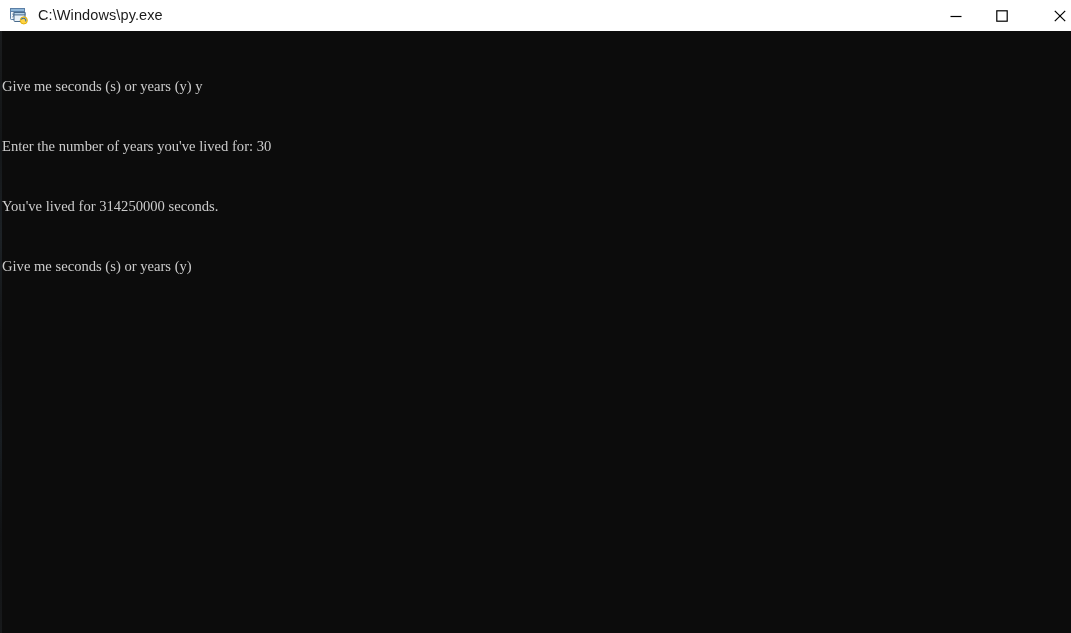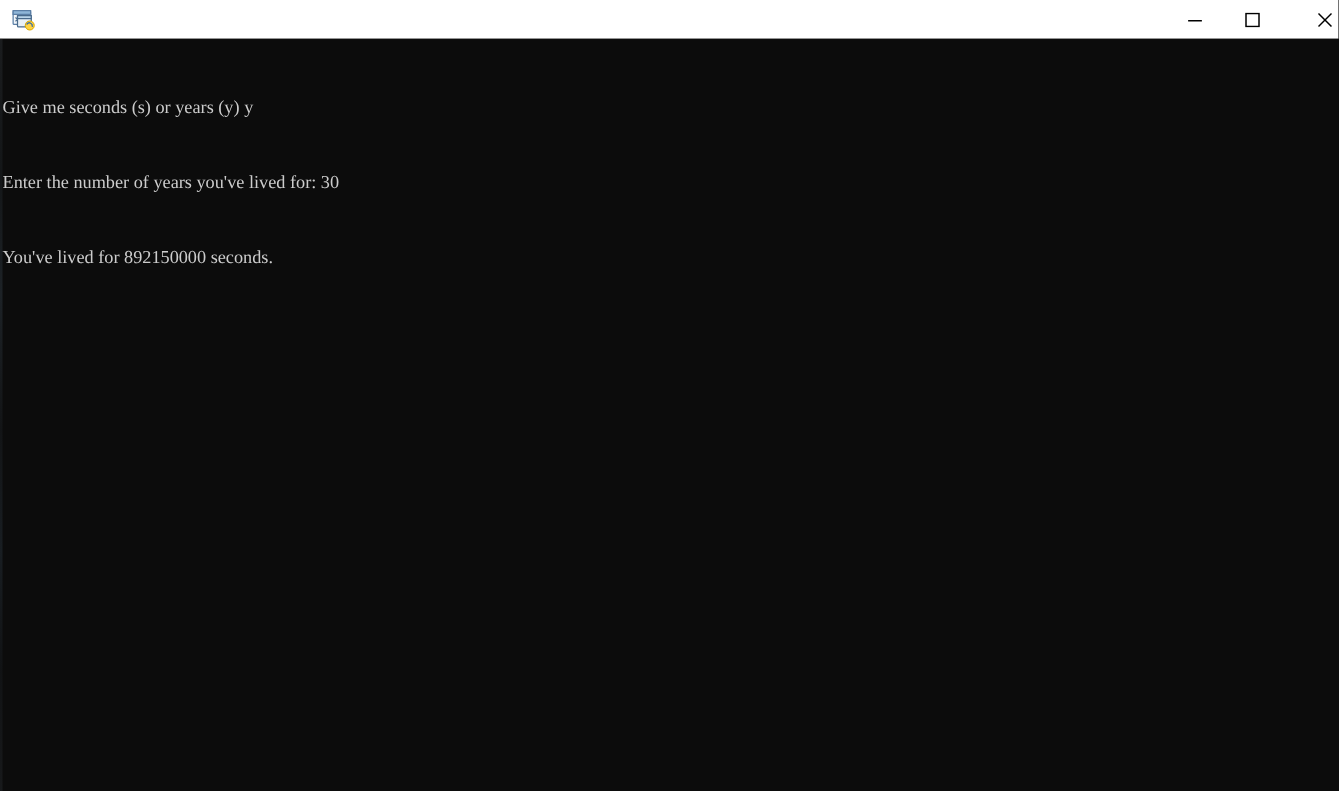--- a/index.html
+++ b/index.html
@@ -160,20 +160,21 @@
           <path d="M3.6 8.2 L5.2 9.5 L3.6 10.8" fill="none" stroke="#4a6b8c" stroke-width="0.9" stroke-linecap="round" stroke-linejoin="round"></path>
           <rect x="6" y="10.4" width="3.4" height="0.9" fill="#4a6b8c"></rect>
 
           <rect x="5" y="6.5" width="11" height="9" rx="0.8" fill="#e9f1f8" stroke="#4a6b8c" stroke-width="1"></rect>
           <rect x="5" y="6.5" width="11" height="2.4" fill="#b9d4ea" stroke="#4a6b8c" stroke-width="1"></rect>
 
           <circle cx="14.8" cy="14.4" r="3.6" fill="#ffd343" stroke="#d9a800" stroke-width="0.8"></circle>
           <path d="M12.6 13.2 q1.2 -1.6 3 -0.6 q1.5 0.8 1.2 2.4" fill="none" stroke="#3a6ea5" stroke-width="1.1" stroke-linecap="round"></path>
         </svg>
       </span>
+      <span class="title-text">C:\Windows\py.exe</span>
     </div>
 
     <div class="titlebar-spacer"></div>
 
     <div class="win-controls">
 
       <div class="win-btn">
         <span class="glyph-wrap">
           <svg width="12" height="12" viewBox="0 0 12 12" xmlns="http://www.w3.org/2000/svg">
             <line x1="0.5" y1="6.5" x2="11.5" y2="6.5" stroke="#000000" stroke-width="1.2"></line>
@@ -199,17 +200,18 @@
       </div>
 
     </div>
   </div>
 
   <div class="console">
     <div class="edge-sliver"></div>
     <div class="console-text">
       <span class="line">Give me seconds (s) or years (y) y</span>
       <span class="line">Enter the number of years you've lived for: 30</span>
-      <span class="line">You've lived for 892150000 seconds.</span>
+      <span class="line">You've lived for 314250000 seconds.</span>
+      <span class="line">Give me seconds (s) or years (y)</span>
     </div>
   </div>
 
 </div>
 
 </body></html>

